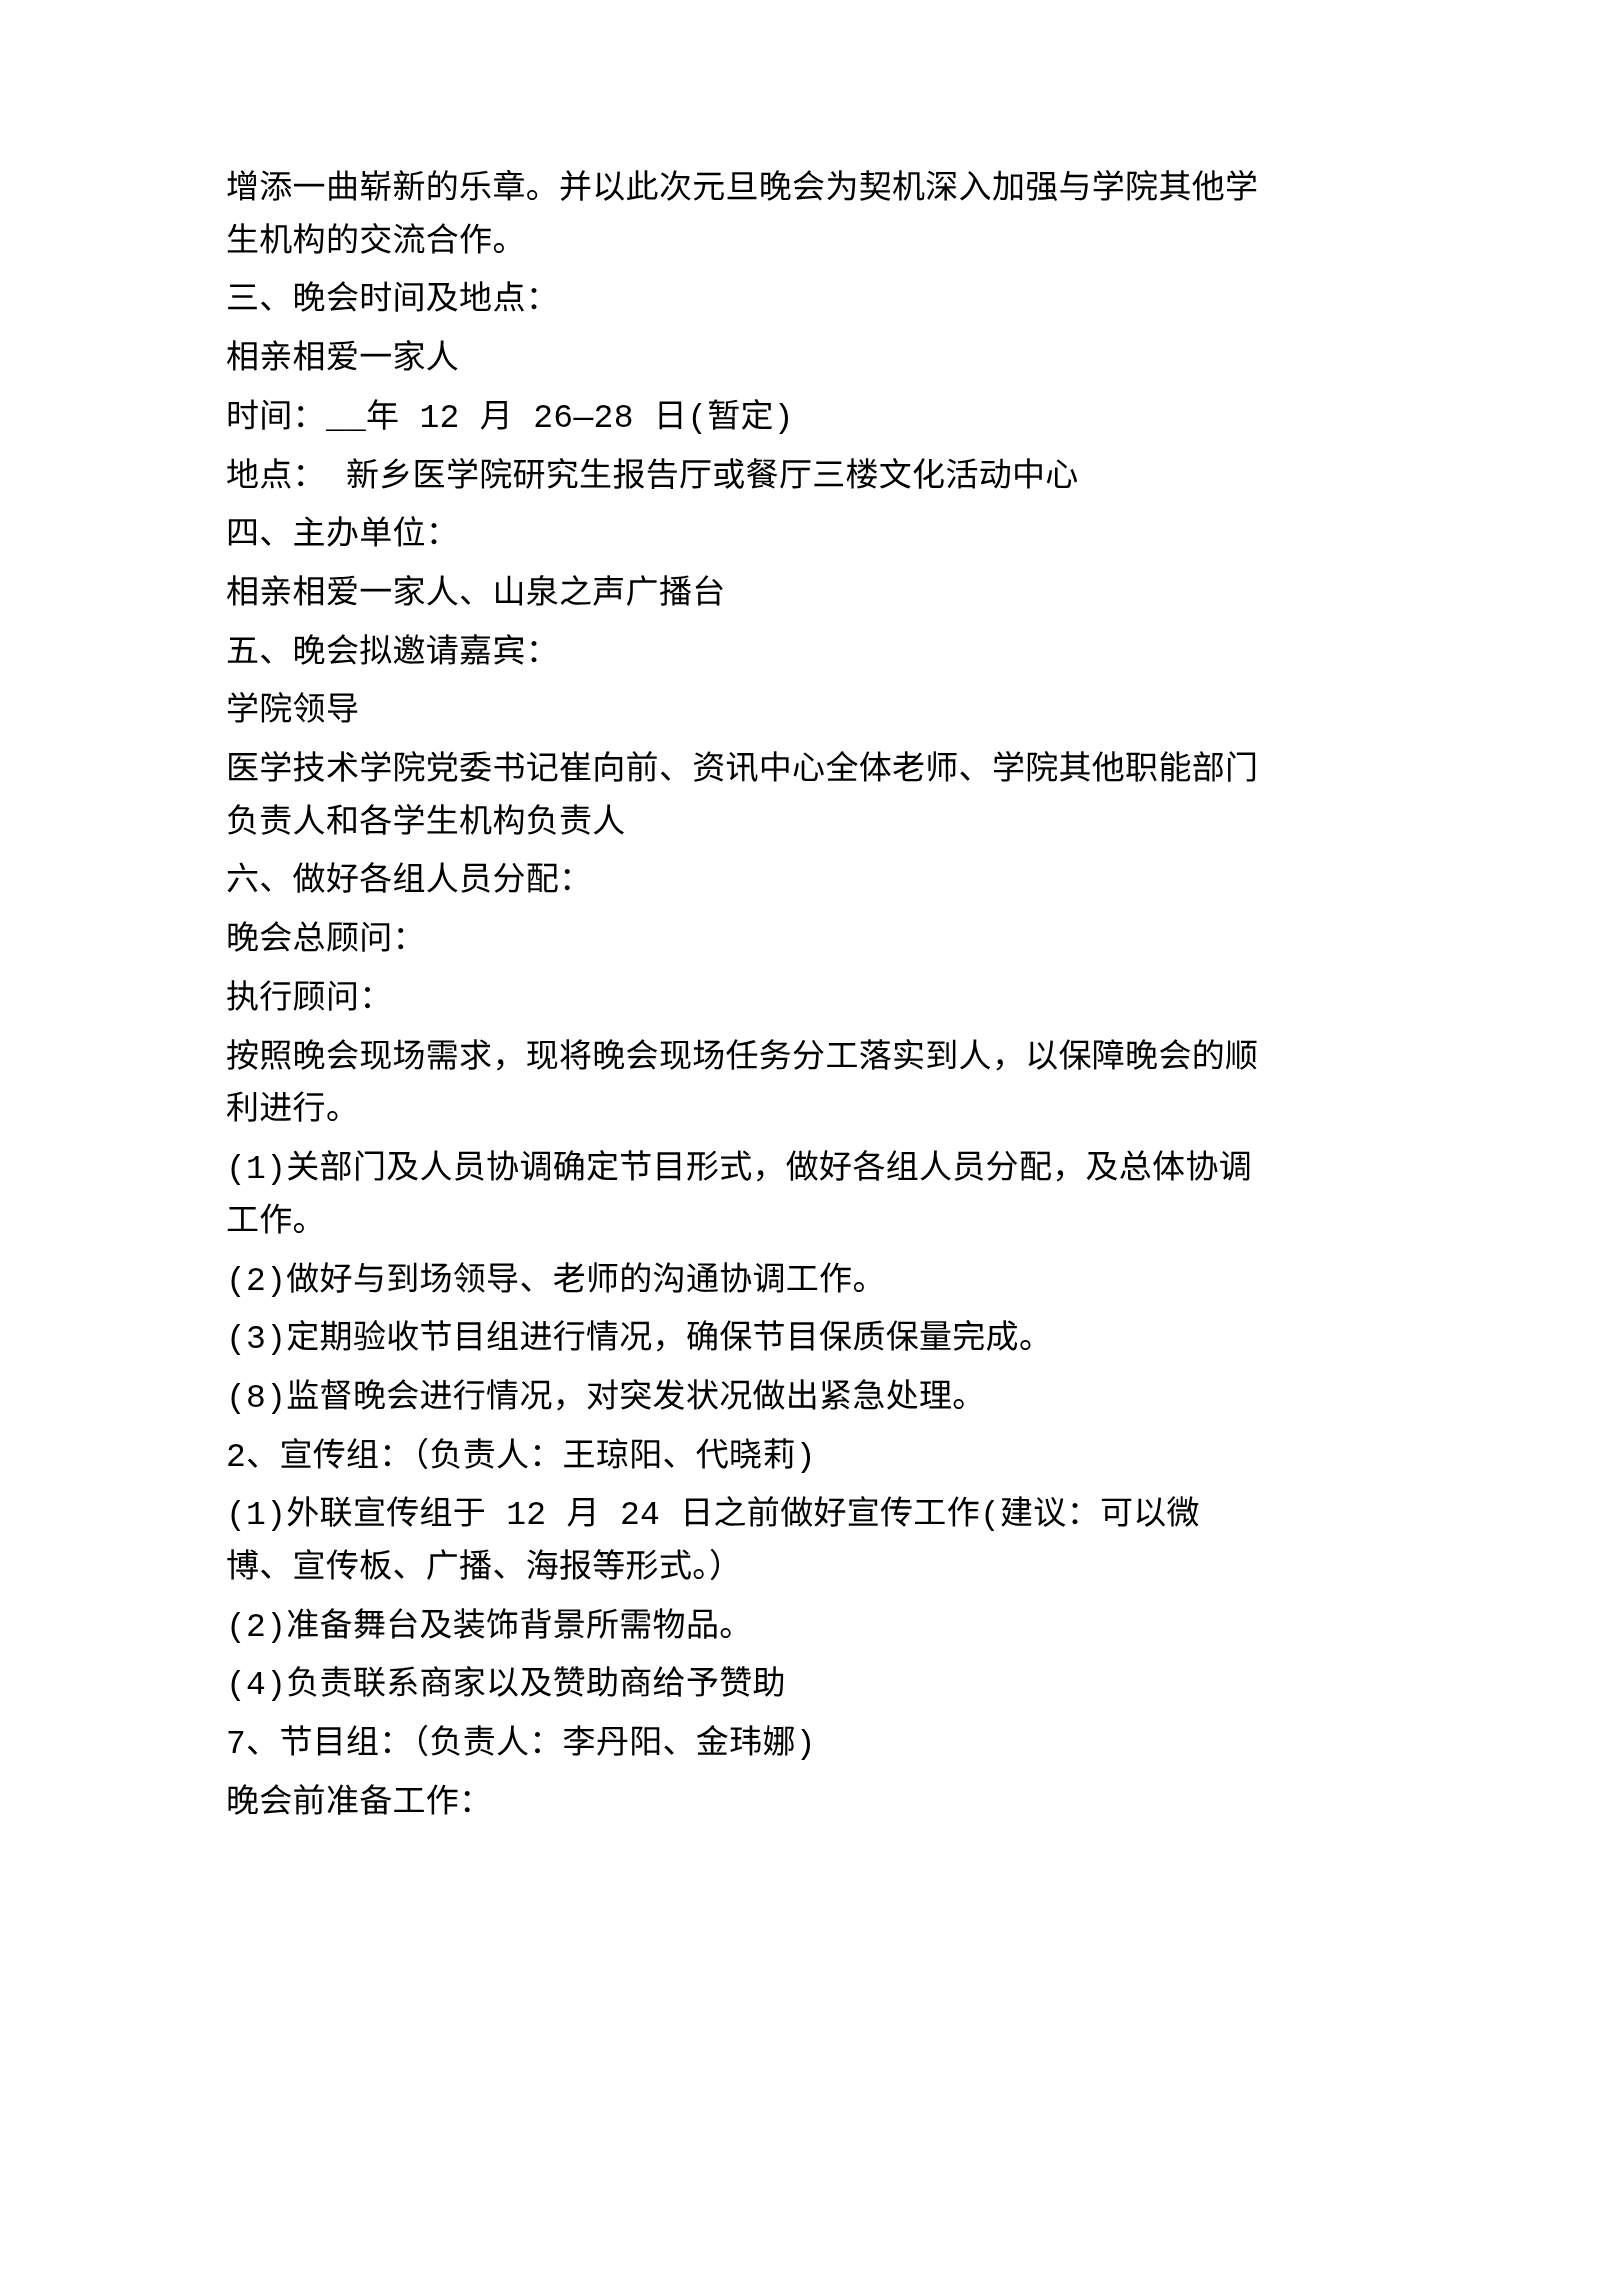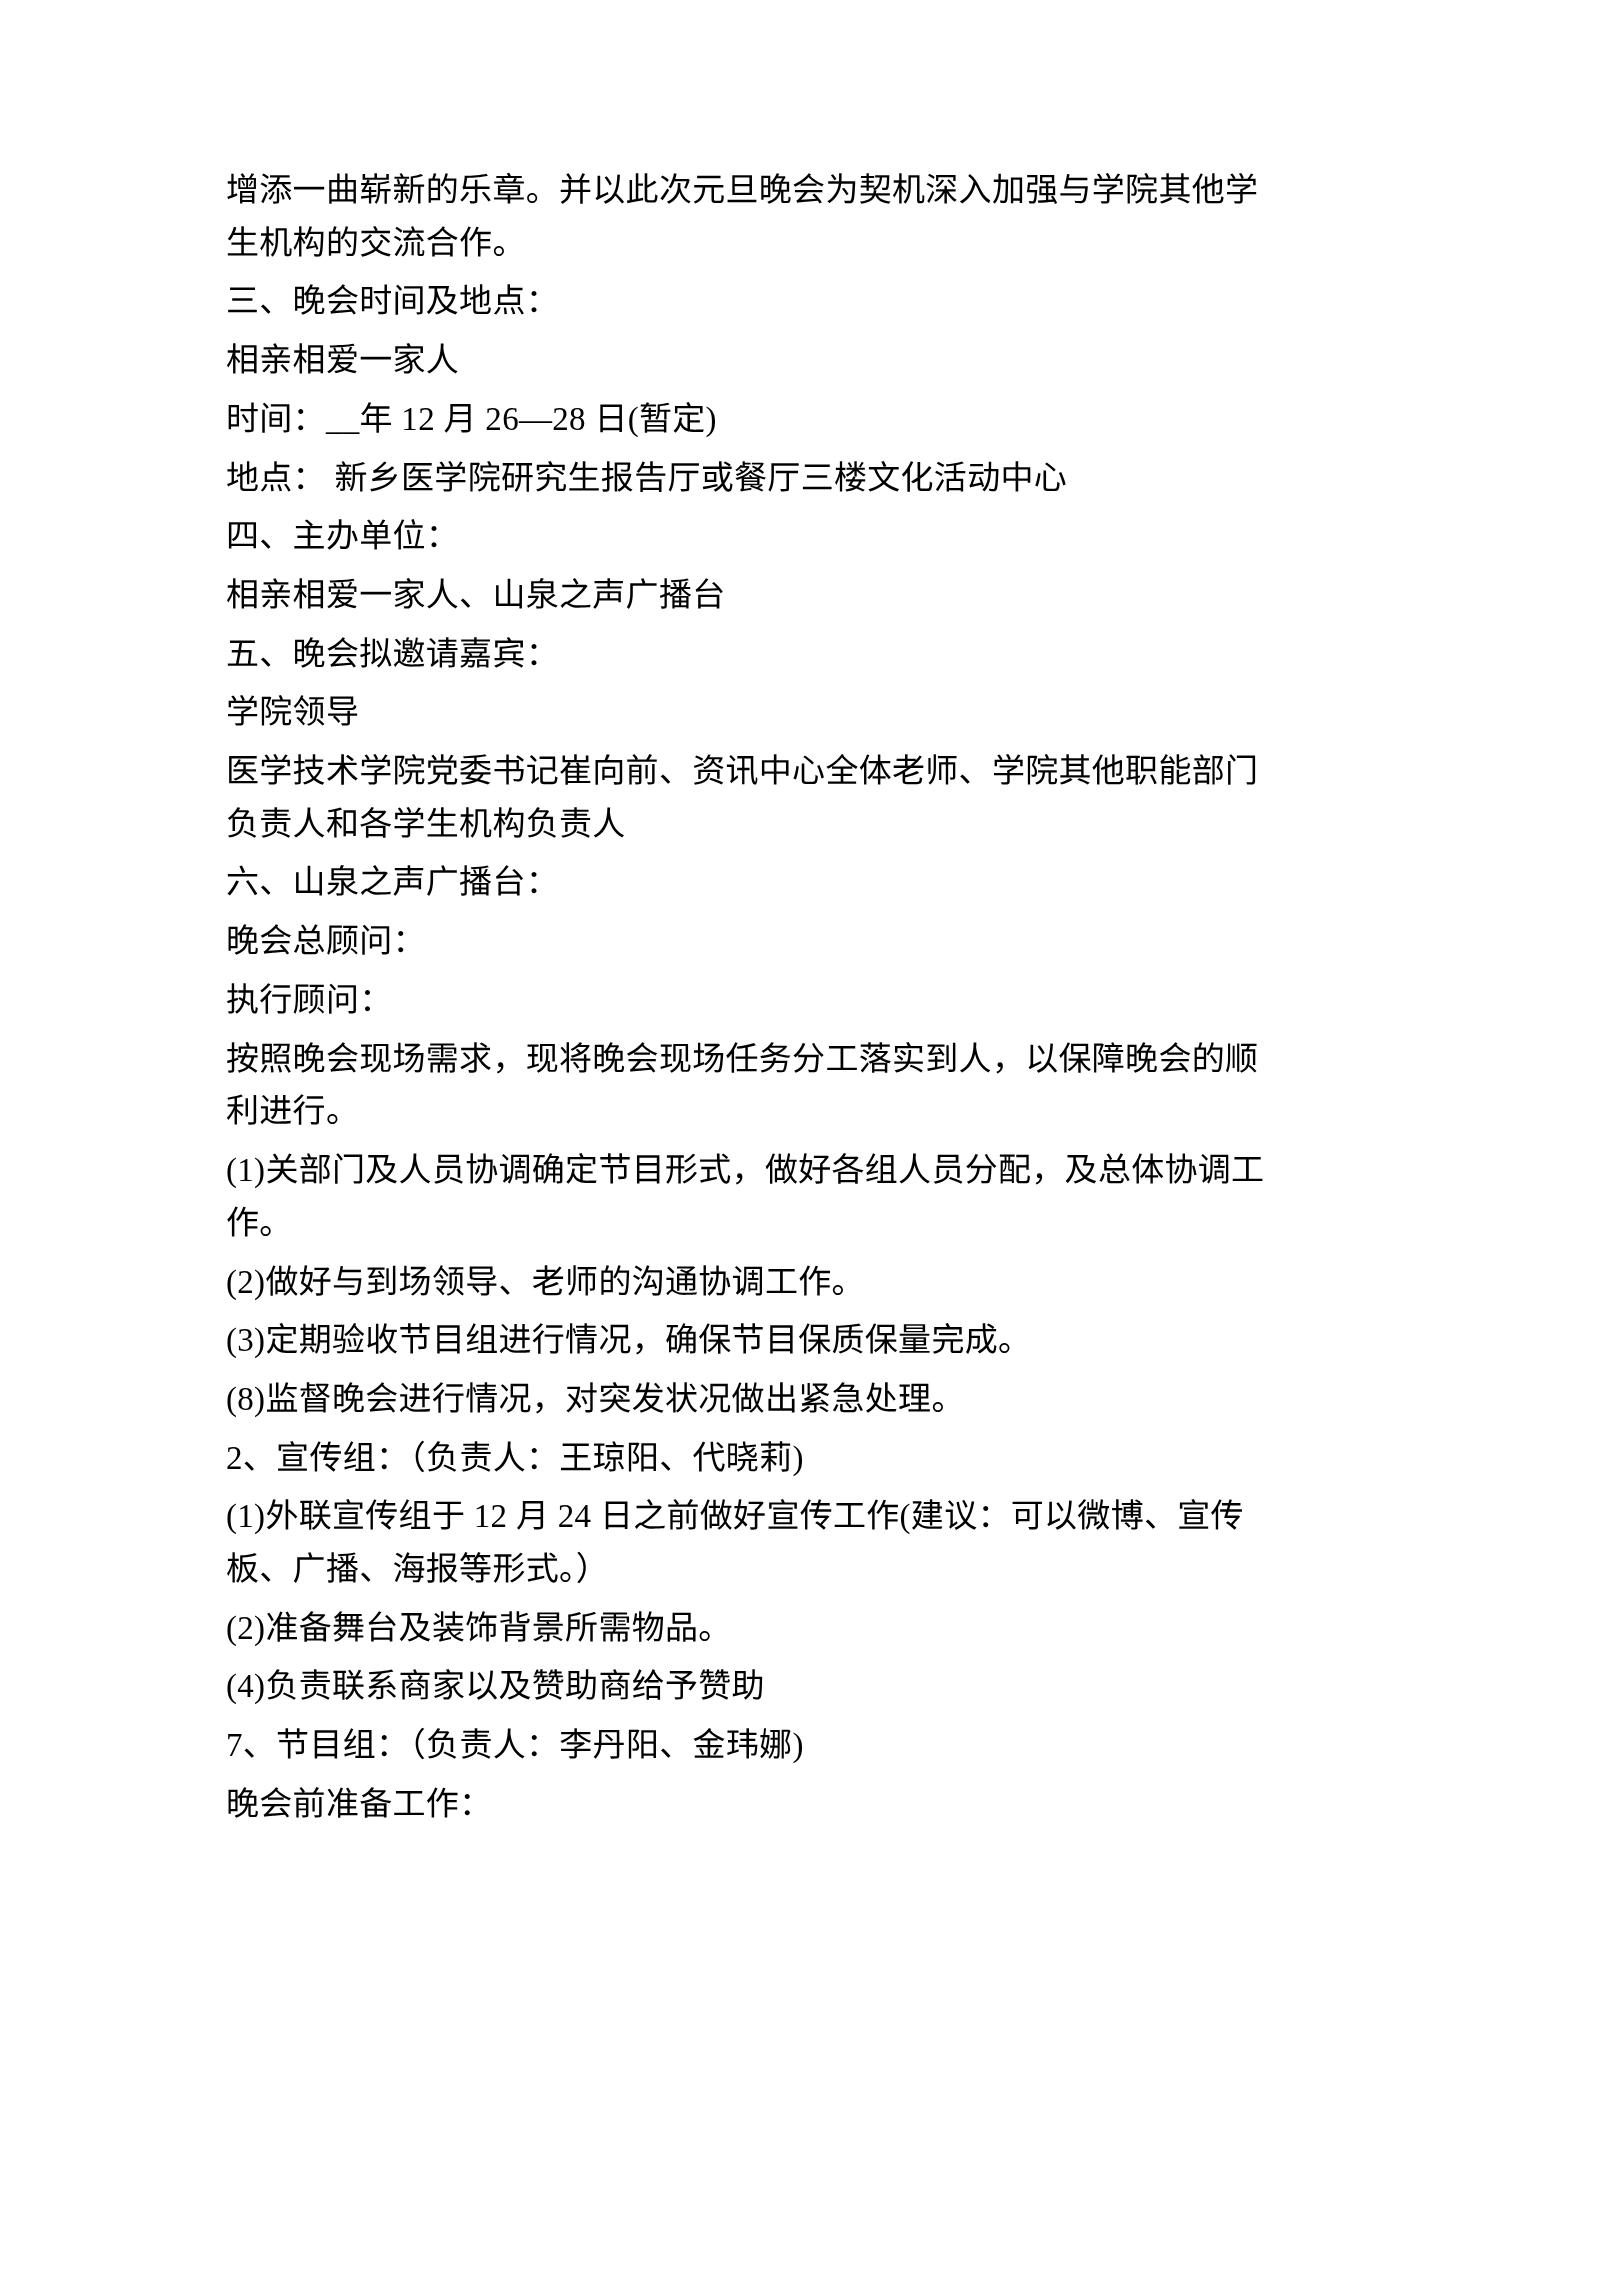--- a/index.html
+++ b/index.html
@@ -15,20 +15,21 @@
     color: #000000;
     overflow: hidden;
   }
   .page {
     position: relative;
     box-sizing: border-box;
     width: 1461px;
     height: 2295px;
     padding: 164px 196px 0 226px;
     background: #ffffff;
+    font-family: Liberation Mono, monospace;
   }
   .doc-body {
     font-size: 33px;
     line-height: 1.60;
     letter-spacing: 0.3px;
     text-align: left;
   }
   .para {
     margin: 0 0 5.9px 0;
     white-space: pre-wrap;
@@ -47,21 +48,21 @@
     <p class="para flow">增添一曲崭新的乐章。并以此次元旦晚会为契机深入加强与学院其他学生机构的交流合作。</p>
     <p class="para">三、晚会时间及地点：</p>
     <p class="para">相亲相爱一家人</p>
     <p class="para">时间：__年 12 月 26—28 日(暂定)</p>
     <p class="para">地点： 新乡医学院研究生报告厅或餐厅三楼文化活动中心</p>
     <p class="para">四、主办单位：</p>
     <p class="para">相亲相爱一家人、山泉之声广播台</p>
     <p class="para">五、晚会拟邀请嘉宾：</p>
     <p class="para">学院领导</p>
     <p class="para">医学技术学院党委书记崔向前、资讯中心全体老师、学院其他职能部门负责人和各学生机构负责人</p>
-    <p class="para">六、山泉之声广播台：</p>
+    <p class="para">六、做好各组人员分配：</p>
     <p class="para">晚会总顾问：</p>
     <p class="para">执行顾问：</p>
     <p class="para">按照晚会现场需求，现将晚会现场任务分工落实到人，以保障晚会的顺利进行。</p>
     <p class="para">(1)关部门及人员协调确定节目形式，做好各组人员分配，及总体协调工作。</p>
     <p class="para">(2)做好与到场领导、老师的沟通协调工作。</p>
     <p class="para">(3)定期验收节目组进行情况，确保节目保质保量完成。</p>
     <p class="para">(8)监督晚会进行情况，对突发状况做出紧急处理。</p>
     <p class="para">2、宣传组：（负责人：王琼阳、代晓莉)</p>
     <p class="para">(1)外联宣传组于 12 月 24 日之前做好宣传工作(建议：可以微博、宣传板、广播、海报等形式。）</p>
     <p class="para">(2)准备舞台及装饰背景所需物品。</p>

